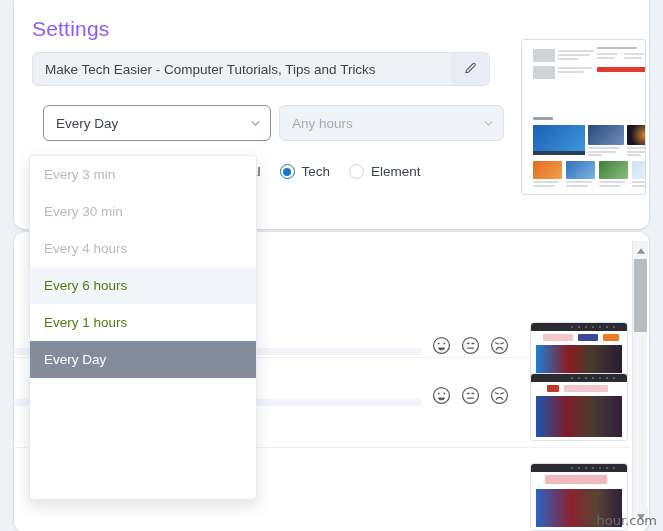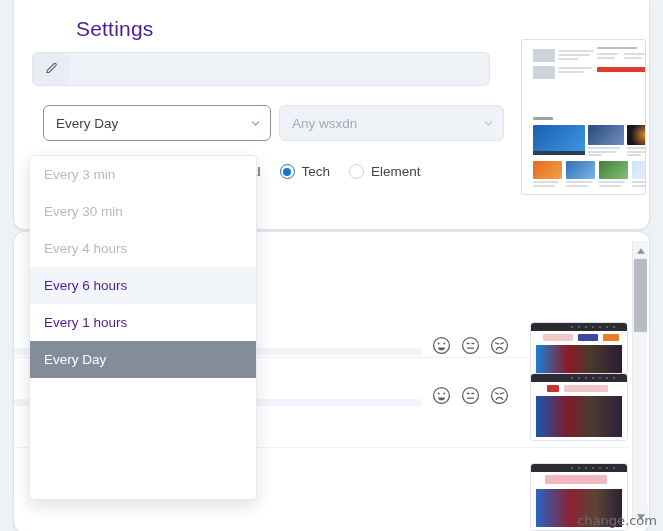--- a/index.html
+++ b/index.html
@@ -15,21 +15,21 @@
   
   .card-top {
     position: absolute; left: 14px; top: -10px;
     width: 635px; height: 239px;
     background: #ffffff;
     border-radius: 10px;
     box-shadow: 0 1px 3px rgba(16,24,40,.10), 0 0 0 1px rgba(16,24,40,.03);
   }
   .page-title {
     position: absolute; left: 18px; top: 27px;
-    font-size: 21px; color: #4c1d95; letter-spacing: .2px; margin-left: 44px;
+    font-size: 21px; color: #8b5cf6; letter-spacing: .2px;
   }
 
   
   .title-field {
     position: absolute; left: 18px; top: 62px;
     width: 458px; height: 34px;
     background: #eef1f6;
     border: 1px solid #dfe4ec;
     border-radius: 6px;
     display: flex; align-items: center;
@@ -115,21 +115,21 @@
     background: #ffffff;
     border: 1px solid #e6eaf0;
     border-radius: 4px;
     box-shadow: 0 6px 16px rgba(16,24,40,.13);
     overflow: hidden;
     z-index: 40;
   }
   .menu-item {
     height: 37px; display: flex; align-items: center;
     padding-left: 14px;
-    font-size: 13.5px; color: #4c1d95;
+    font-size: 13.5px; color: #4d7c0f;
     cursor: pointer;
   }
   .menu-item.disabled { color: #b4bac4; }
   .menu-item.hover { background: #f2f5f9; }
   .menu-item.selected { background: #828c9b; color: #ffffff; }
 
   
   .card-bottom {
     position: absolute; left: 14px; top: 232px;
     width: 635px; height: 300px;
@@ -199,40 +199,41 @@
 </head>
 <body>
 
 <div class="stage">
 
   <div class="card-top">
 
     <div class="page-title">Settings</div>
 
     <div class="title-field">
+      <div class="value">Make Tech Easier - Computer Tutorials, Tips and Tricks</div>
       <div class="edit-btn">
         <span>
           <svg viewBox="0 0 24 24" fill="none" stroke="#56606e" stroke-width="1.7" stroke-linecap="round" stroke-linejoin="round">
             <path d="M4 20h4L19 9a2.1 2.1 0 0 0-3-3L5 17v3z"></path>
           </svg>
         </span>
       </div>
     </div>
 
     <div class="select" id="freq-select">
       <span class="lbl">Every Day</span>
       <span class="chev">
         <svg viewBox="0 0 24 24" fill="none" stroke="#8b939f" stroke-width="2" stroke-linecap="round" stroke-linejoin="round">
             <polyline points="6 9 12 15 18 9"></polyline>
           </svg>
       </span>
     </div>
 
     <div class="select" id="change-select">
-      <span class="lbl">Any wsxdn</span>
+      <span class="lbl">Any hours</span>
       <span class="chev">
         <svg viewBox="0 0 24 24" fill="none" stroke="#b6bdc8" stroke-width="2" stroke-linecap="round" stroke-linejoin="round">
             <polyline points="6 9 12 15 18 9"></polyline>
           </svg>
       </span>
     </div>
 
     <div class="radio-row">
       <div class="radio-item">
         <span class="radio"></span>
@@ -463,14 +464,14 @@
 
   <div class="menu">
     <div class="menu-item disabled">Every 3 min</div>
     <div class="menu-item disabled">Every 30 min</div>
     <div class="menu-item disabled">Every 4 hours</div>
     <div class="menu-item hover">Every 6 hours</div>
     <div class="menu-item">Every 1 hours</div>
     <div class="menu-item selected">Every Day</div>
   </div>
 
-  <div class="watermark">change.com</div>
+  <div class="watermark">hour.com</div>
 </div>
 
 </body></html>

